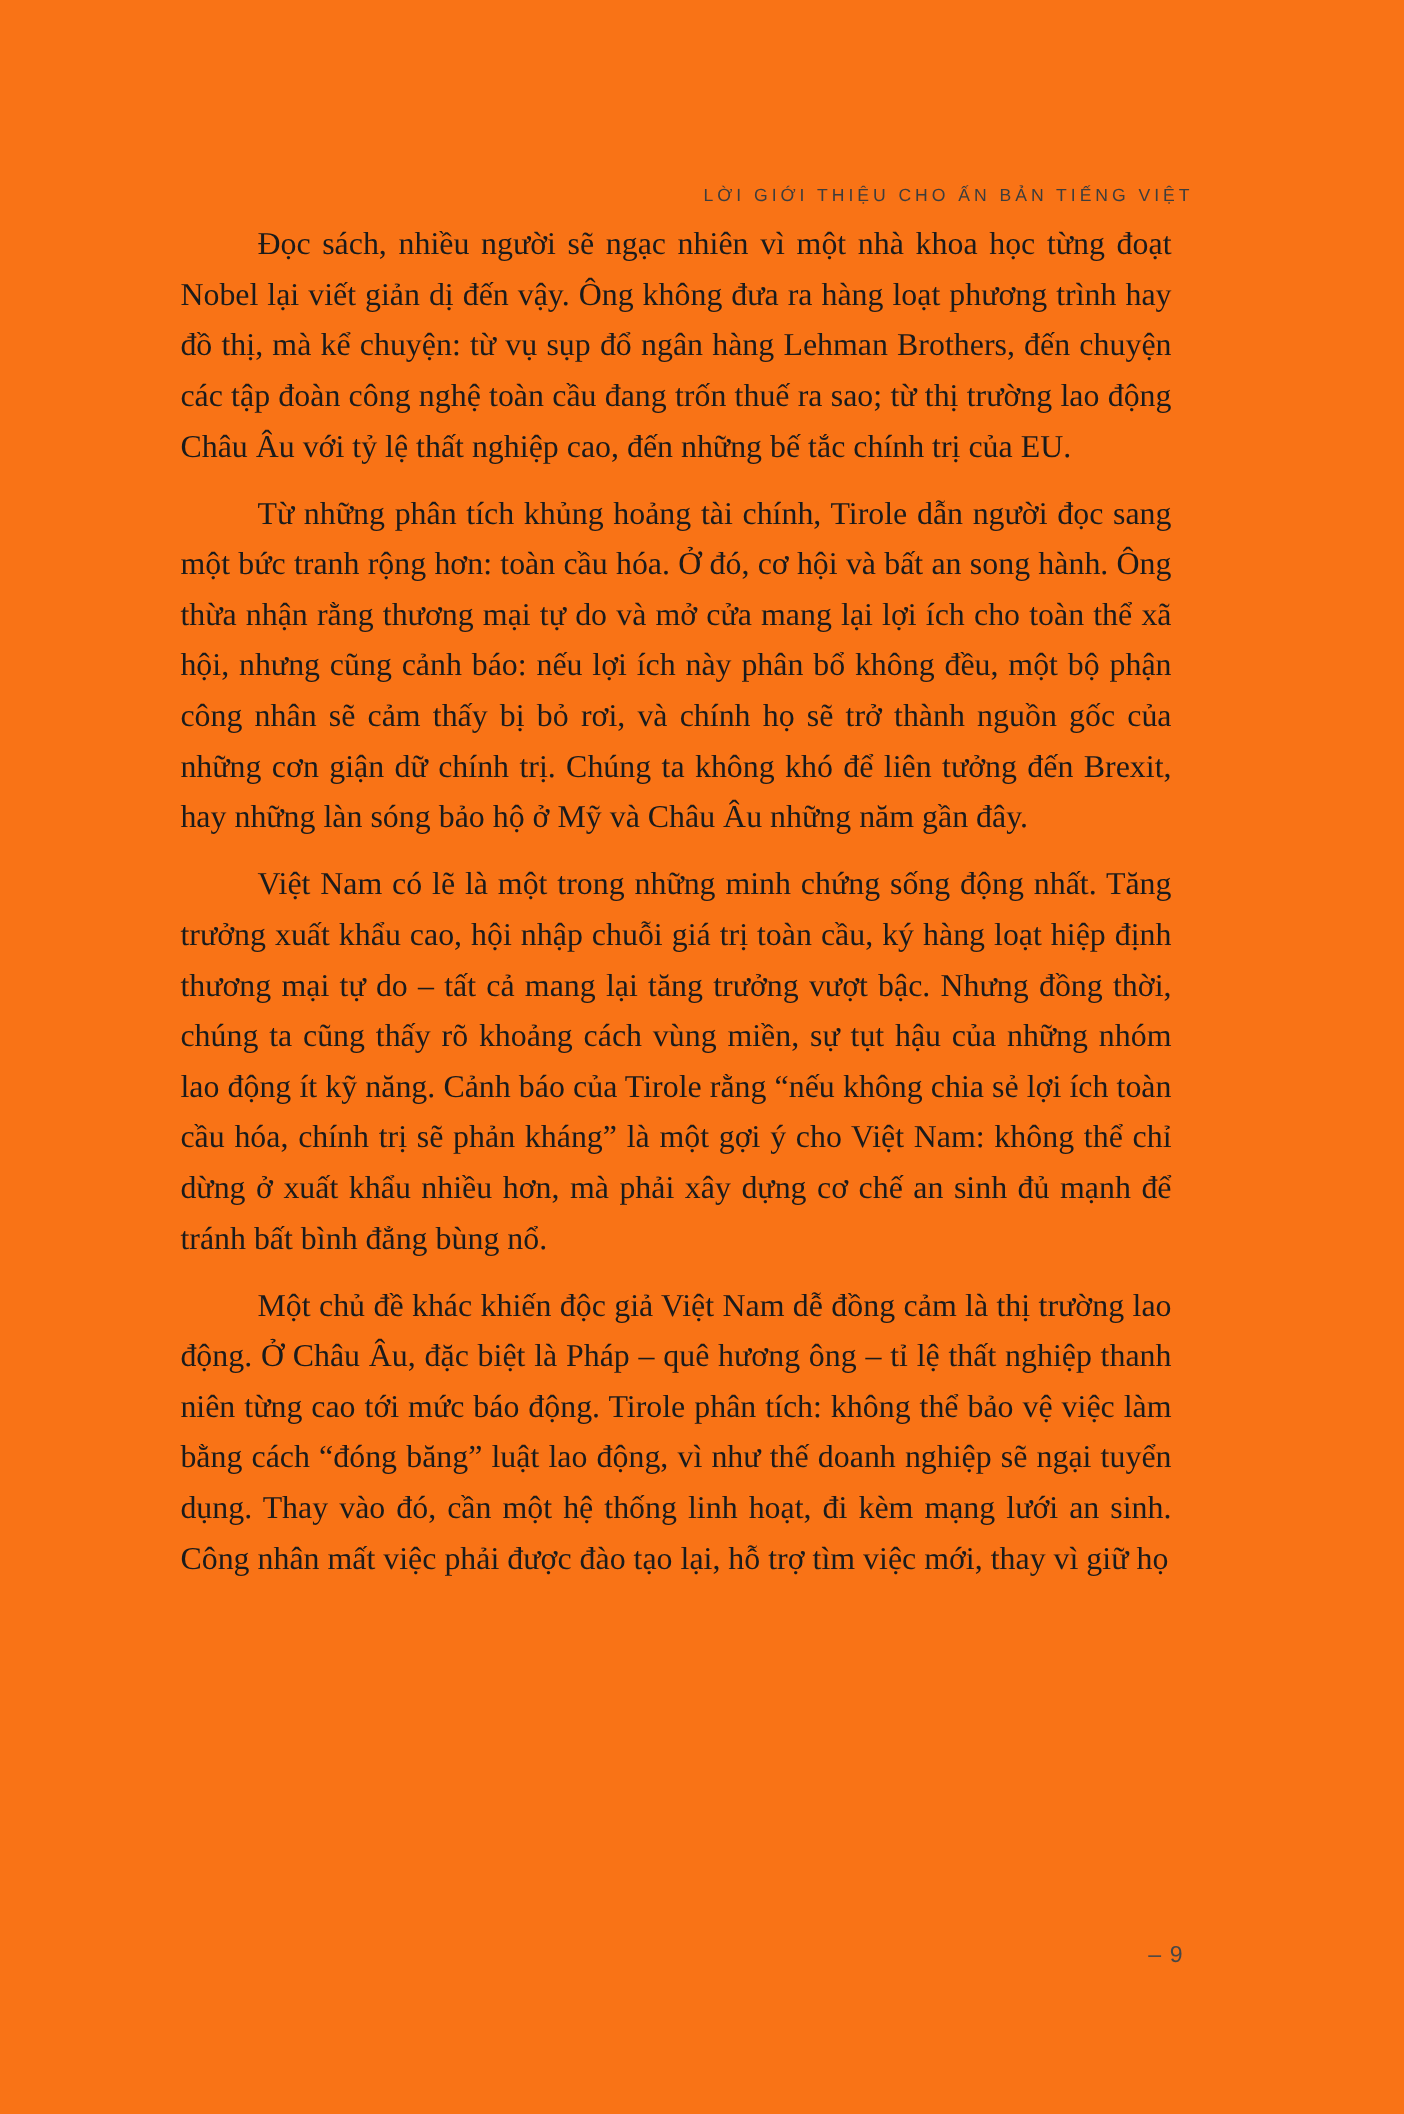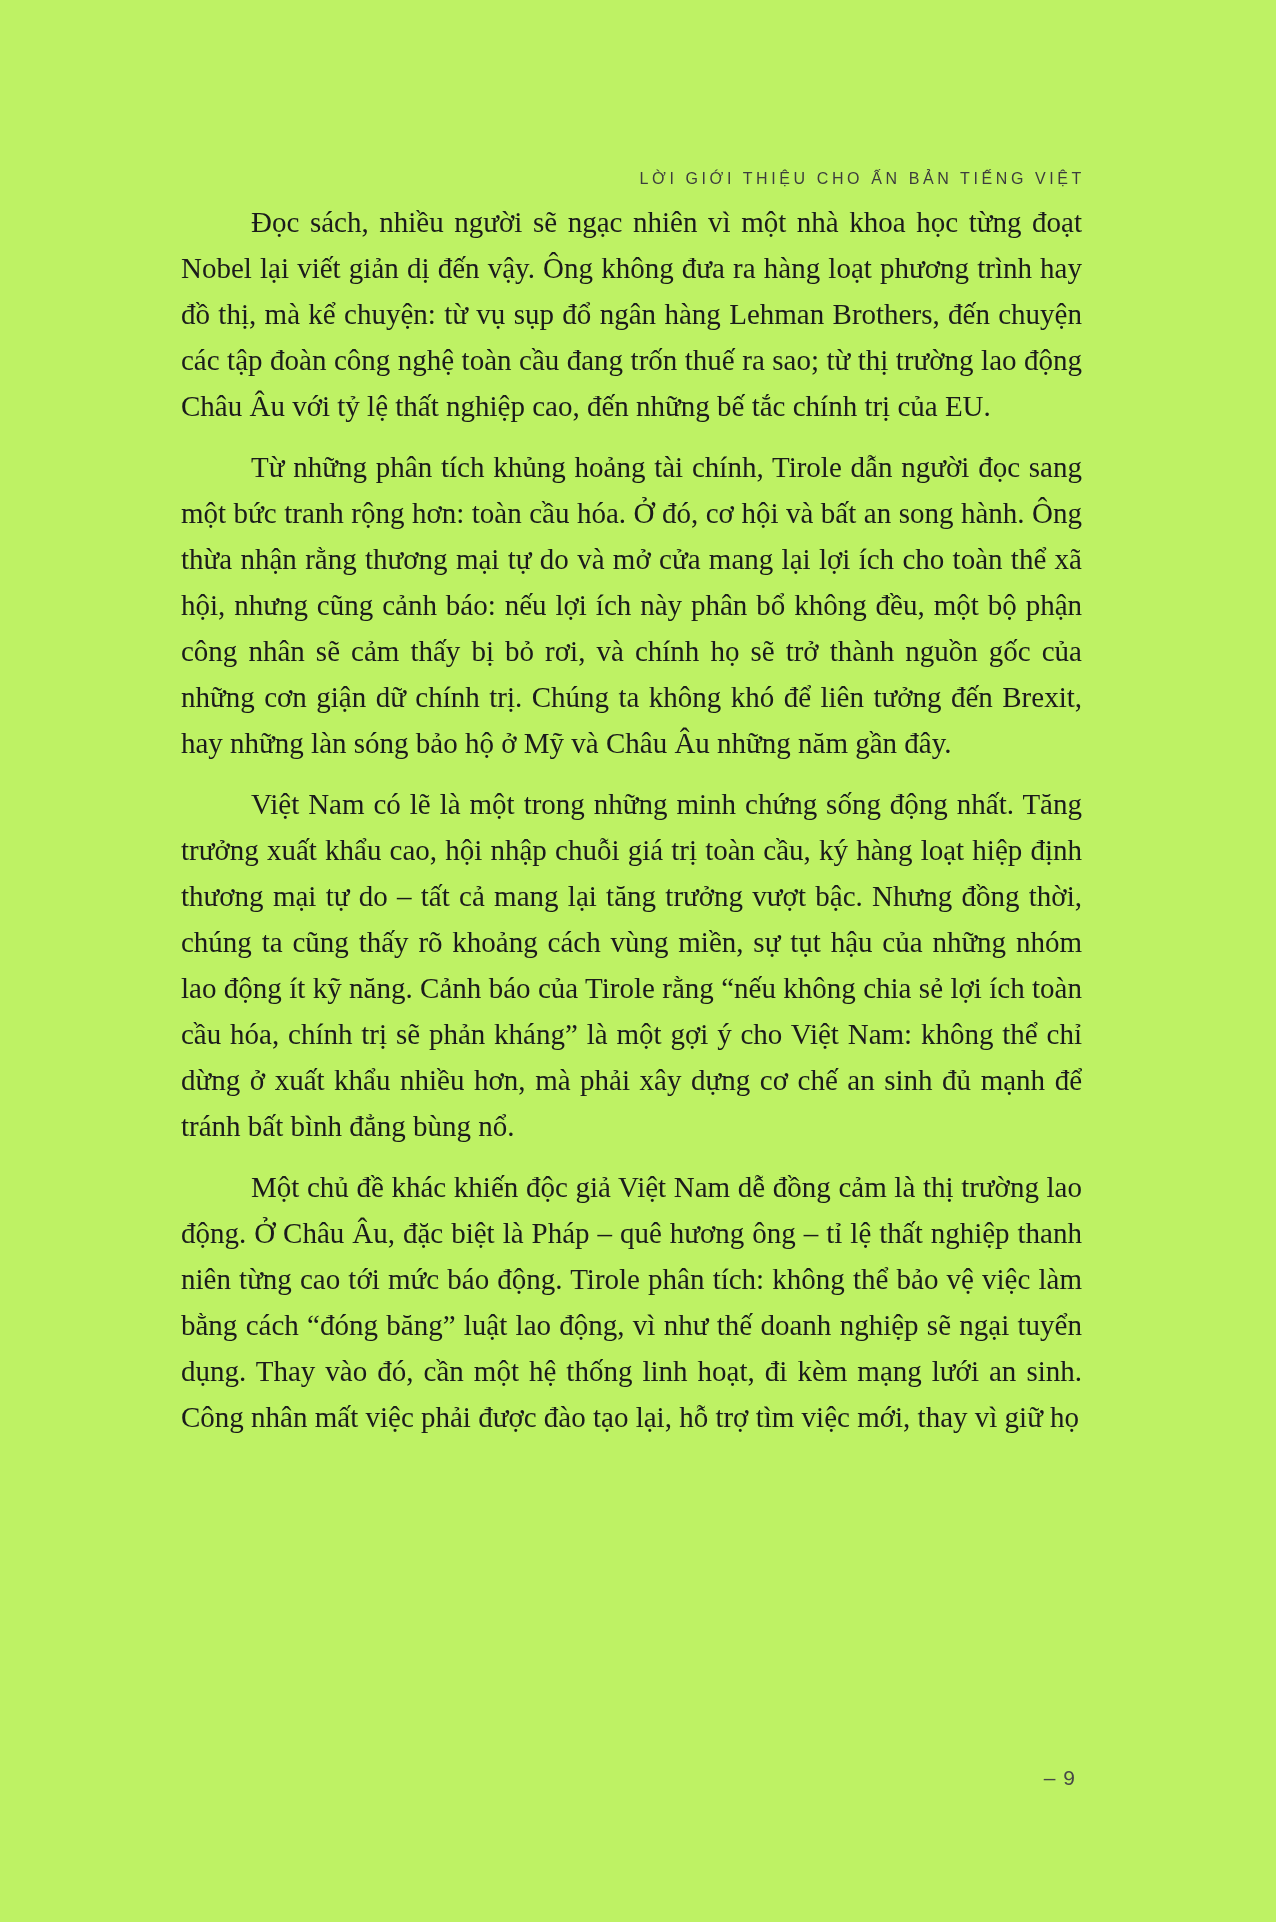--- a/index.html
+++ b/index.html
@@ -4,41 +4,41 @@
 <style>
   html, body {
     margin: 0;
     padding: 0;
     background: #ffffff;
   }
   .page {
     position: relative;
     width: 1276px;
     height: 1922px;
-    background: #bef264;
+    background: #f97316;
     overflow: hidden;
     font-family: "Liberation Serif", serif;
   }
   .running-header {
     position: absolute;
     top: 170px;
     left: 181px;
     right: 191px;
     text-align: right;
     font-family: "Liberation Sans", sans-serif;
     font-size: 16px;
     font-weight: 400;
     letter-spacing: 3.6px;
     color: #3d3d3d;
     white-space: nowrap;
   }
   .body-text {
     position: absolute;
     top: 199px;
-    left: 181px;
+    left: 164px;
     width: 901px;
     color: #1b1b1b;
     font-size: 29px;
     line-height: 46px;
     text-align: justify;
     text-justify: inter-word;
   }
   .body-text p {
     margin: 0 0 15px 0;
     text-indent: 70px;

